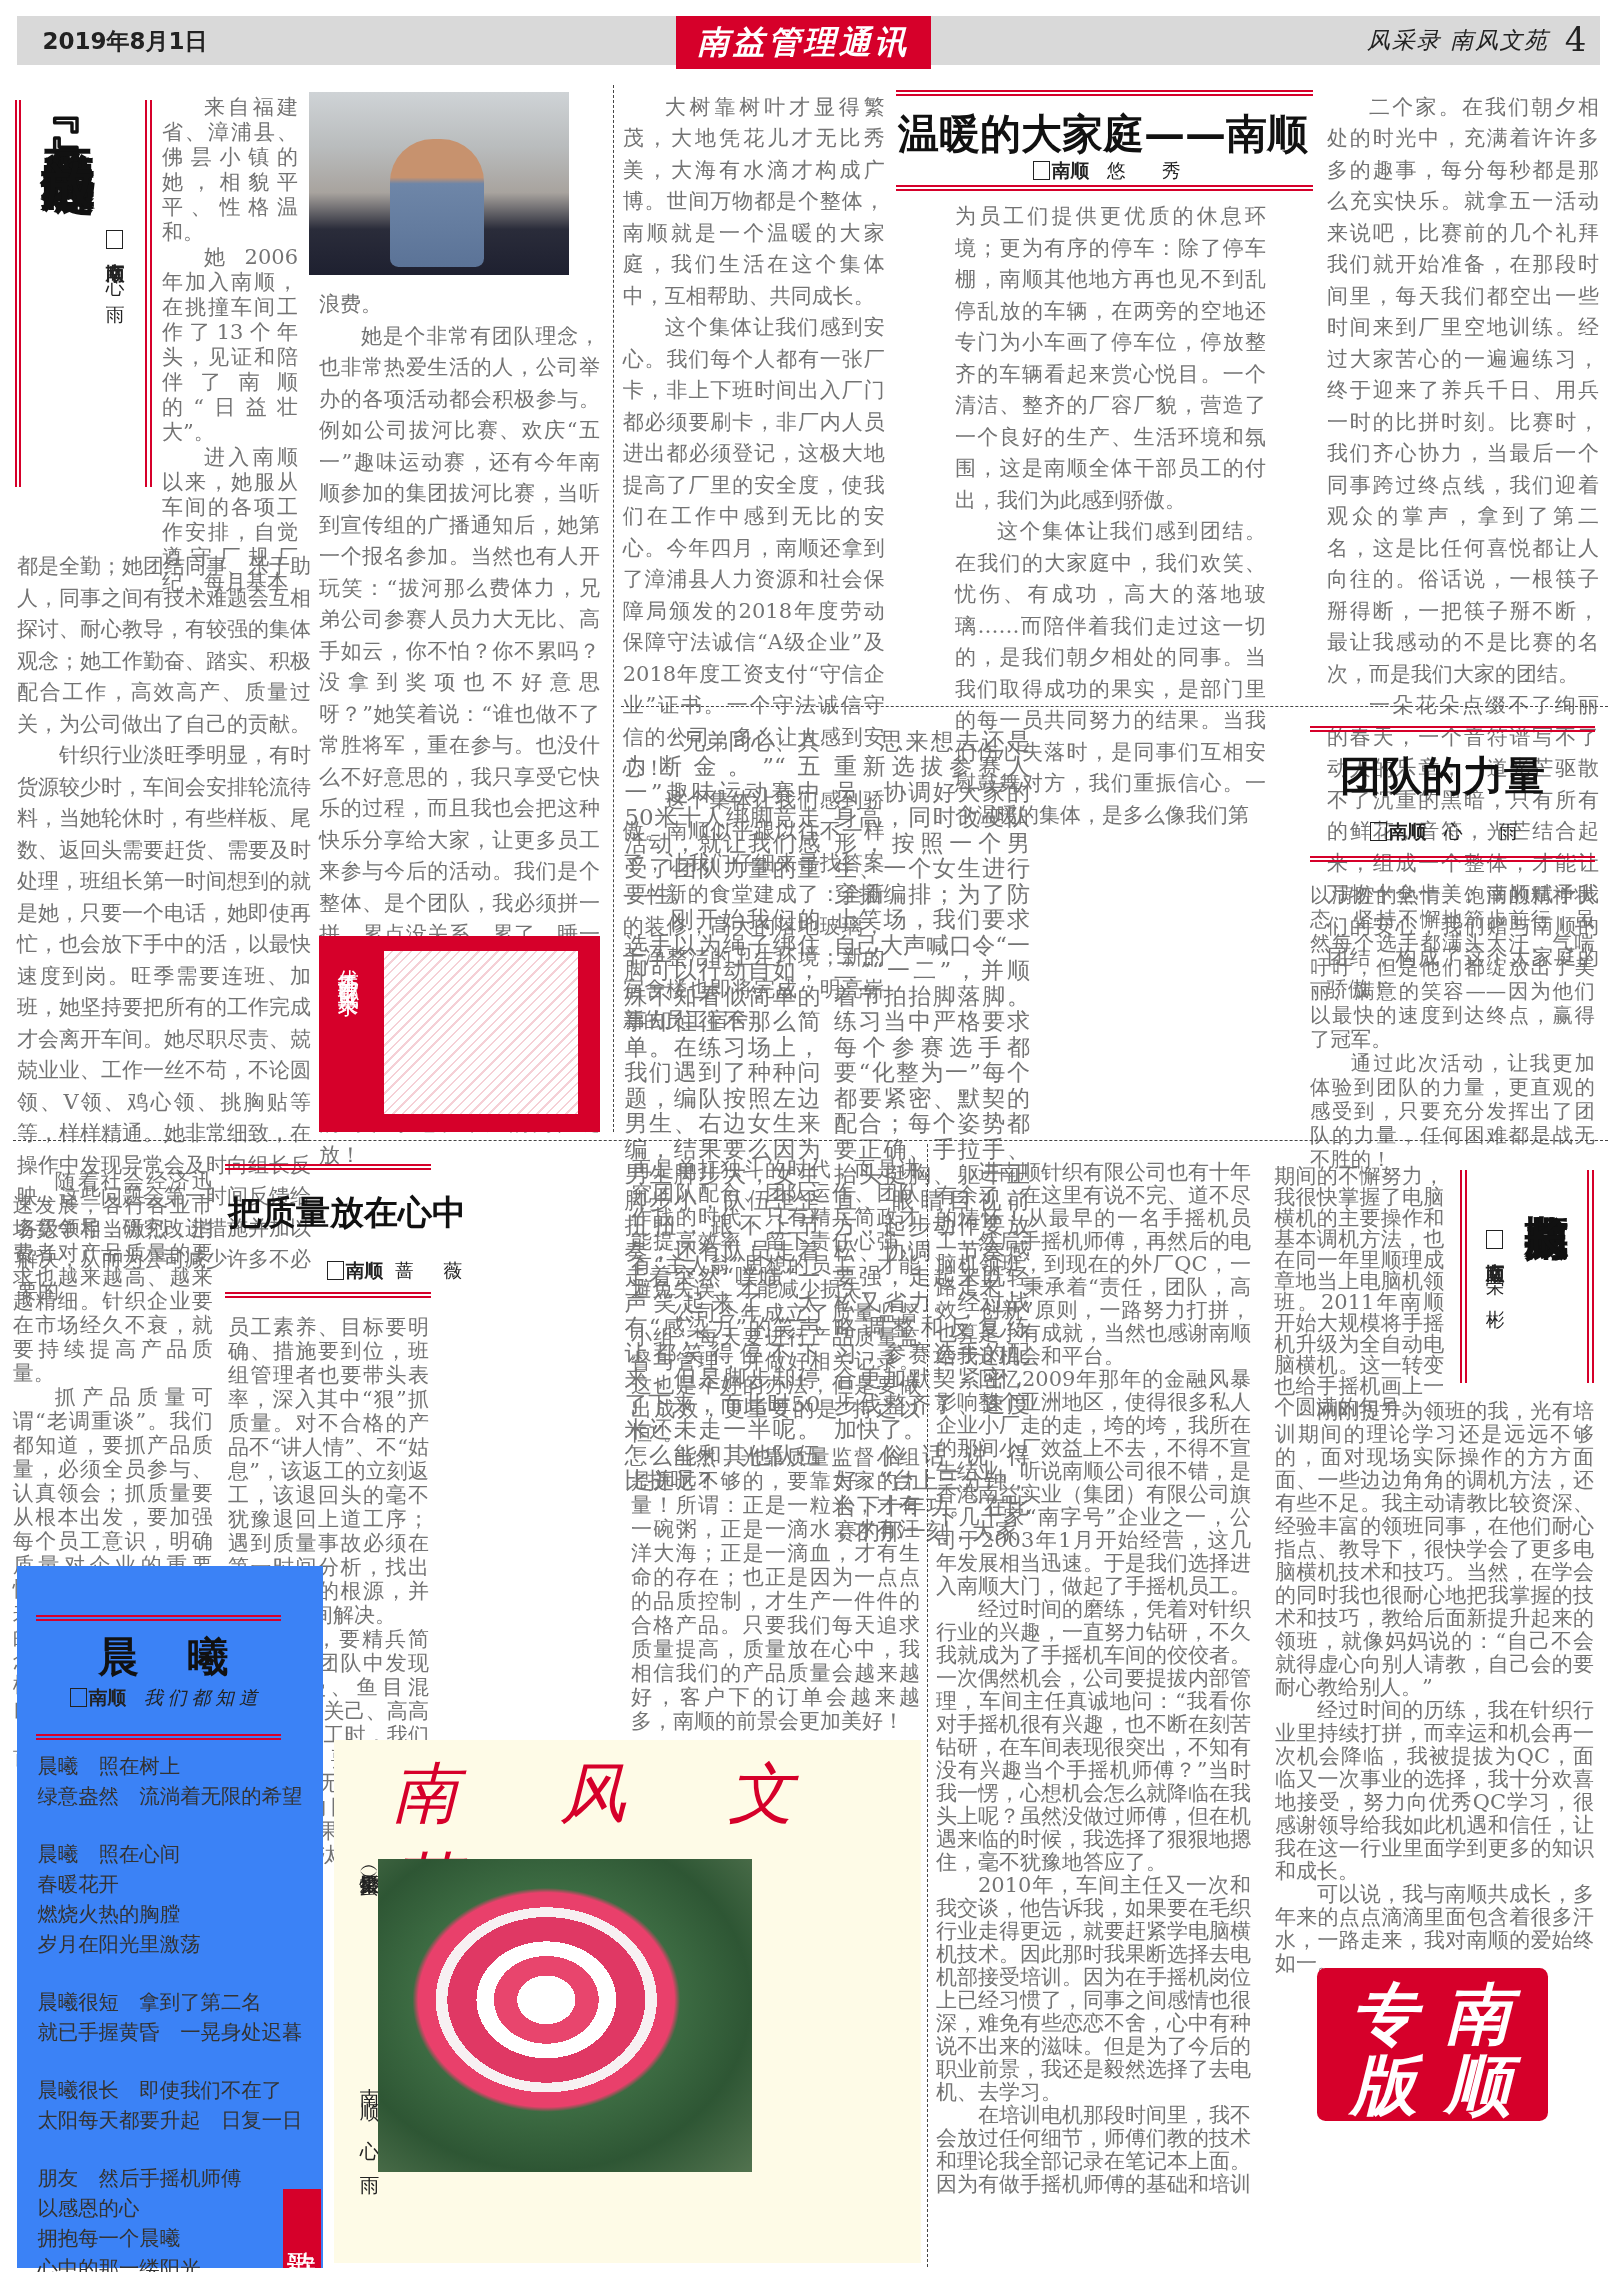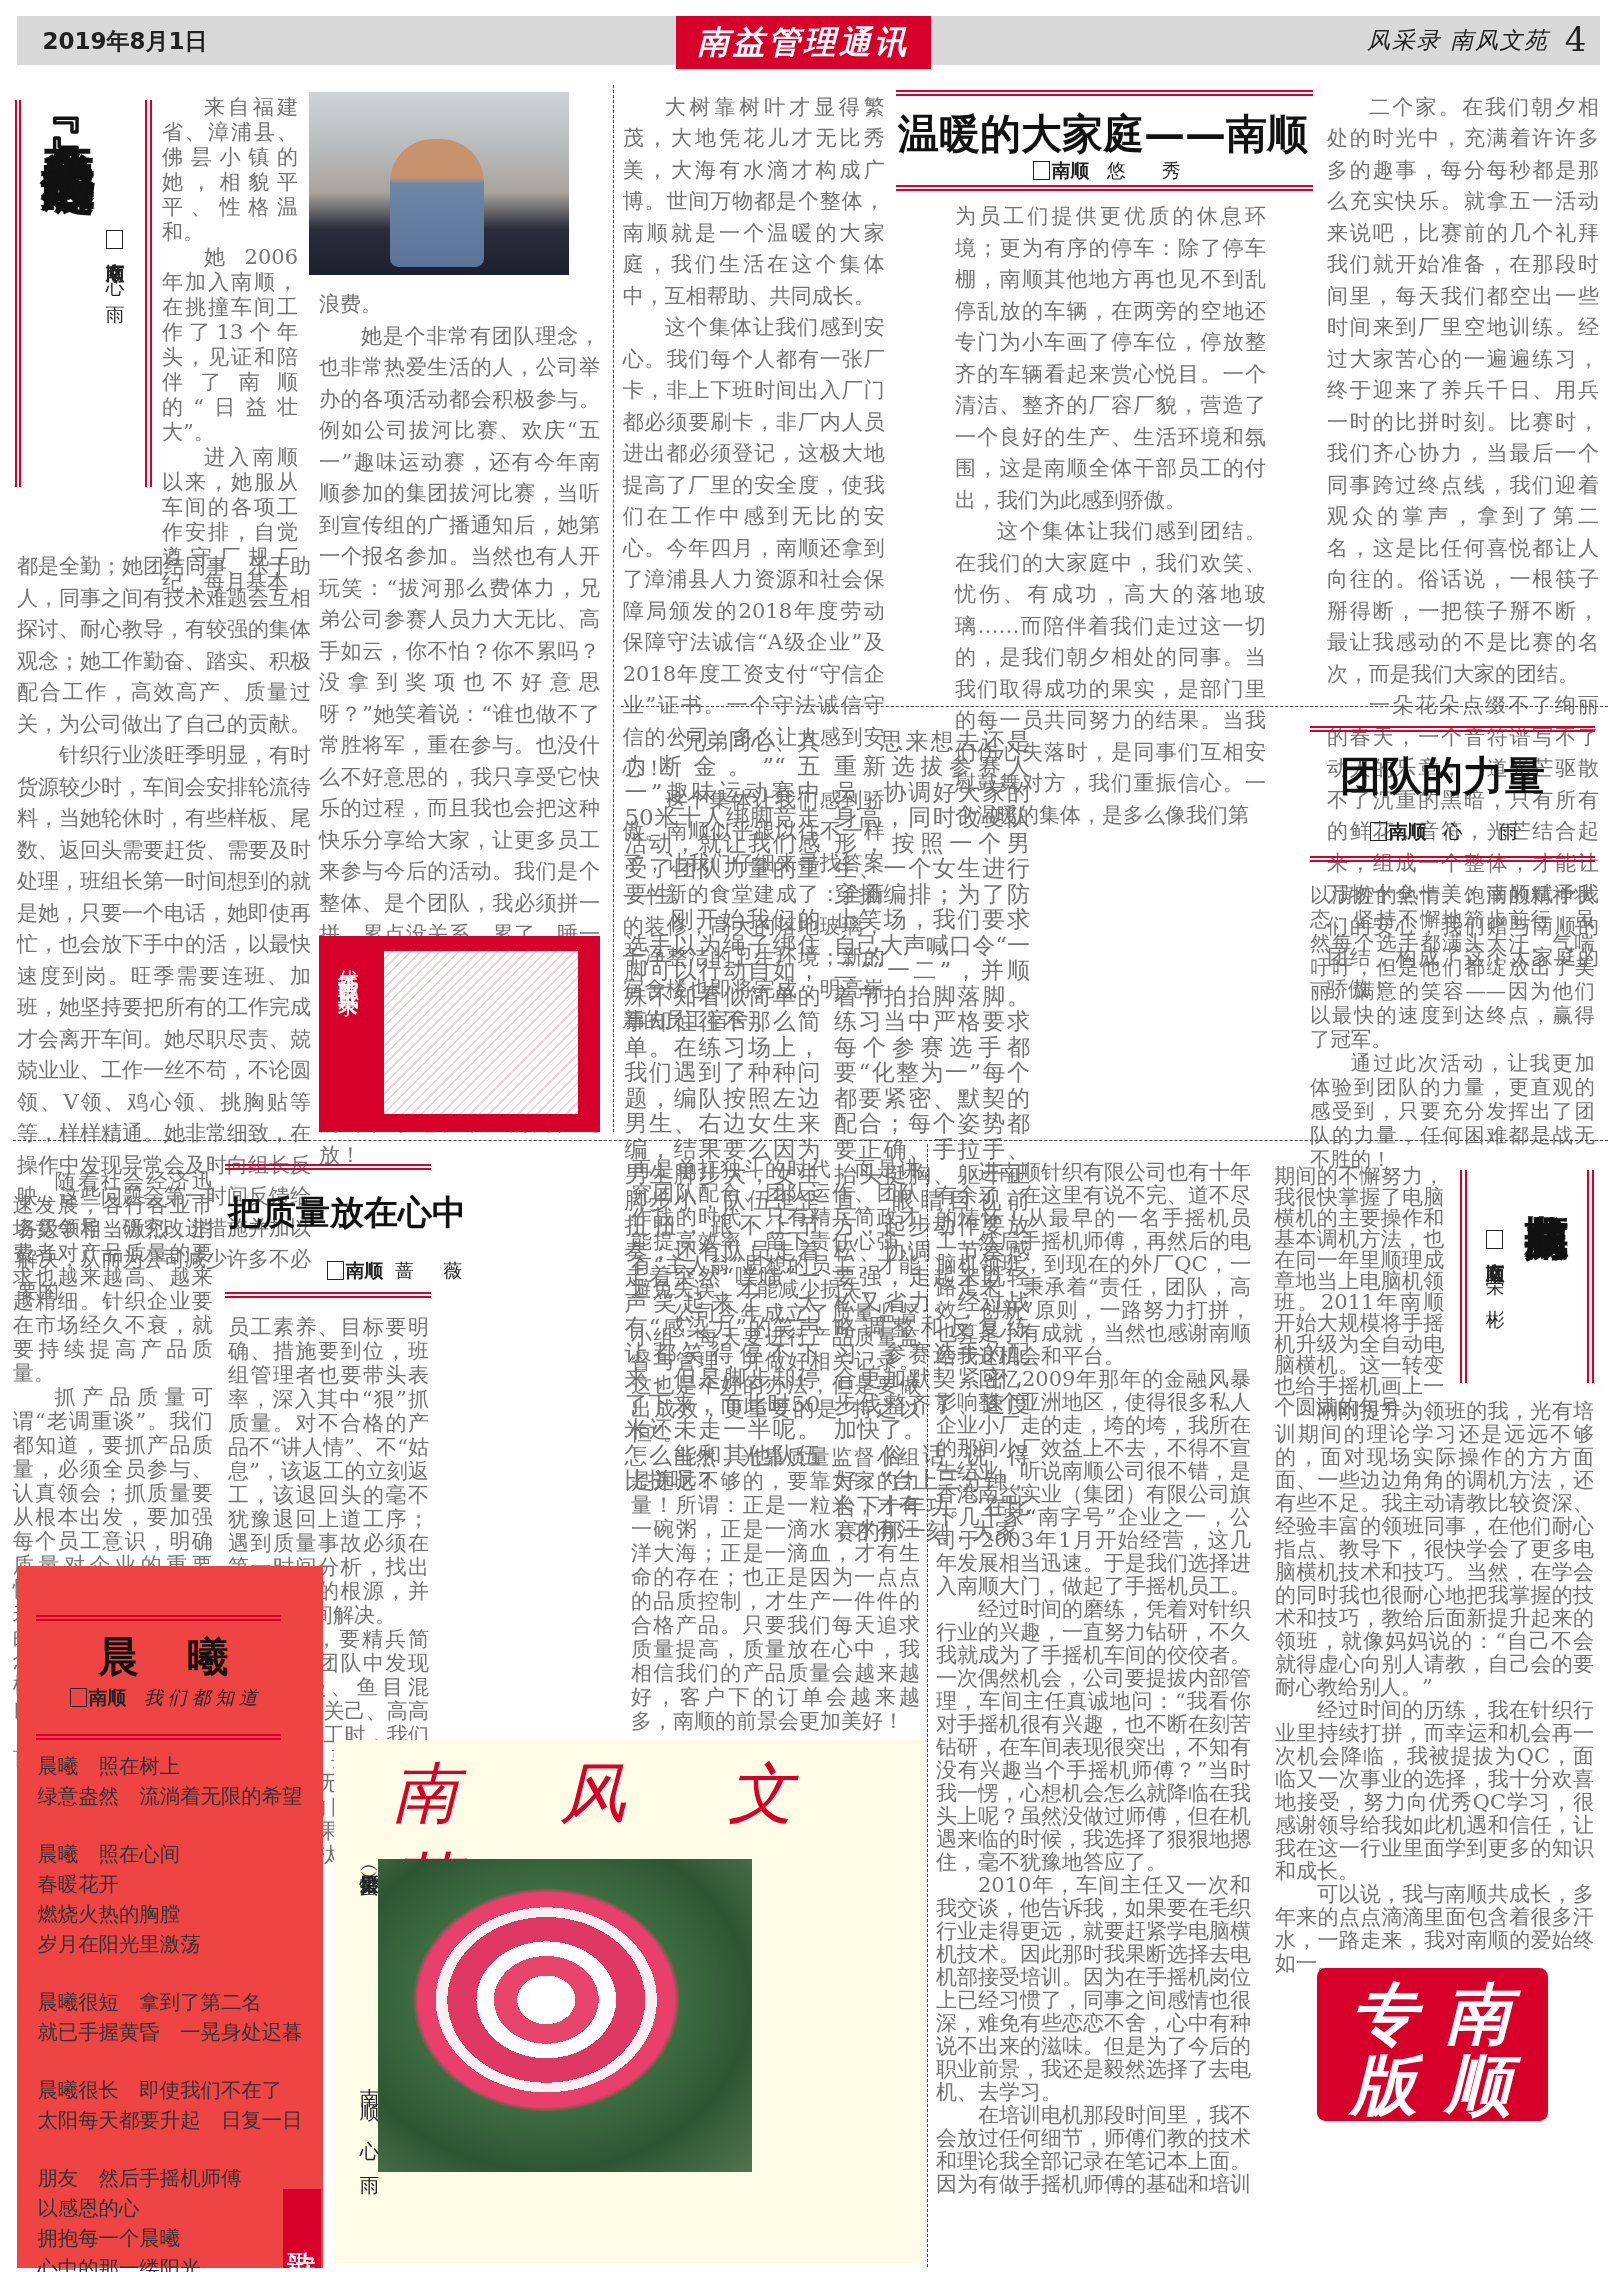--- a/index.html
+++ b/index.html
@@ -20,21 +20,21 @@
 .dash-v{border-left:1.7px dashed #444;width:0;}
 .vtitle{writing-mode:vertical-rl;font-weight:bold;color:#111;}
 .byline{font-family:"DejaVu Sans",sans-serif;font-size:18.7px;color:#222;}
 .byline .box{display:inline-block;width:17px;height:18.7px;border:1.7px solid #222;vertical-align:-2.6px;margin-right:1.7px;}
 .htitle{font-weight:bold;color:#111;}
 .photo-worker{background:linear-gradient(180deg,#cfd3d6 0%,#b9bcbd 30%,#a8a39e 55%,#2a2c3a 75%,#1e2030 100%);}
 .photo-worker .person{position:absolute;left:81px;top:47px;width:94px;height:128px;border-radius:43px 43px 8.5px 8.5px;background:linear-gradient(180deg,#c7926e 0%,#c7926e 30%,#6e86a8 35%,#5b7397 100%);}
 .stamp{background:#d6002a;}
 .stamp-label{writing-mode:vertical-rl;color:#fff;font-family:"DejaVu Sans",sans-serif;font-size:21px;letter-spacing:3.4px;}
 .stamp-art{background:repeating-linear-gradient(135deg,#fff 0 5.1px,#f5d0d6 5.1px 6.8px);}
-.poem-box{background:#ef4444;}
+.poem-box{background:#3b82f6;}
 .poem-lines{font-size:20.4px;line-height:30px;color:#333;font-family:"DejaVu Sans",sans-serif;}
 .poem-lines .stanza{margin-bottom:28px;}
 .tag{background:#d6002a;color:#fff;font-family:"DejaVu Sans",sans-serif;font-size:31px;text-align:center;}
 .nanfeng{background:#fefbe7;}
 .nf-title{color:#d6002a;font-size:66px;font-style:italic;letter-spacing:102px;font-family:"DejaVu Serif",serif;}
 .flower{background:radial-gradient(ellipse at 45% 45%,#fff 0 10%,#e8456d 10% 18%,#fff 18% 24%,#e03864 24% 34%,#f7f0f2 34% 38%,#e9406b 38% 44%,#3c6b42 46%,#2e5634 70%,#52734f 100%);}
 .seal{background:#d6002a;border-radius:8.5px;color:#fff;font-size:66px;font-weight:bold;font-style:italic;}
 </style>
 </head>
 <body>

